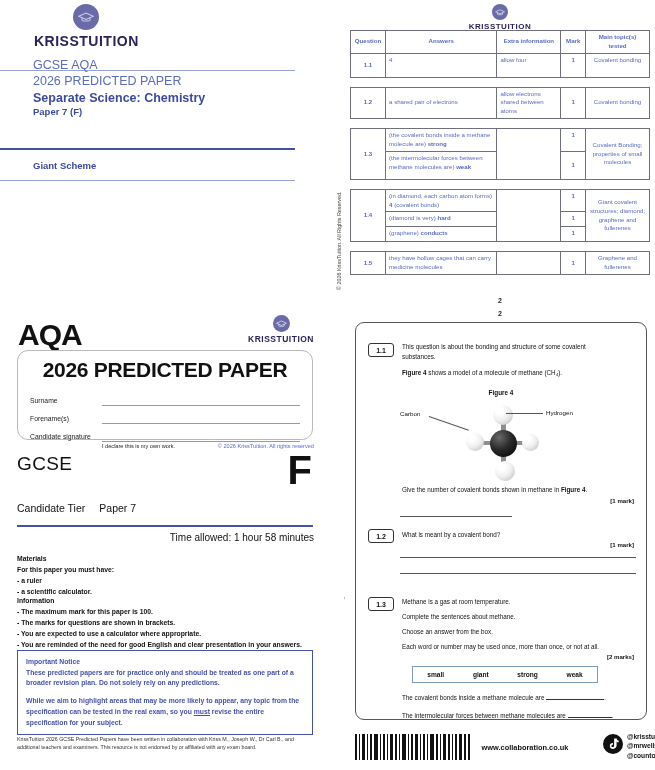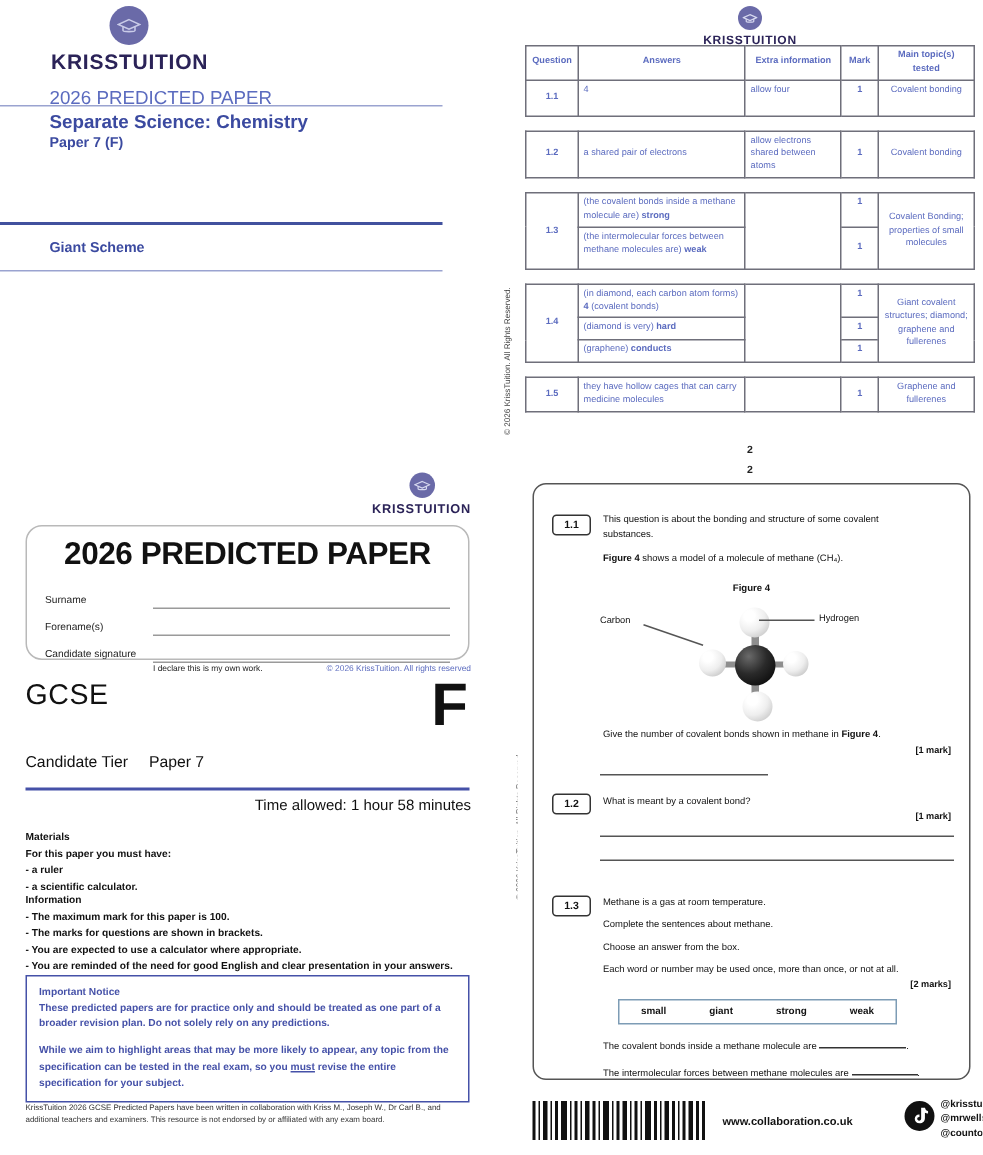--- a/index.html
+++ b/index.html
@@ -150,20 +150,21 @@
           <path d="M10 1 L19 5 L10 9 L1 5 Z" fill="none" stroke="#c9cbe8" stroke-width="1.3"></path>
           <path d="M5 6.6 L5 10 C5 11.3 15 11.3 15 10 L15 6.6" fill="none" stroke="#c9cbe8" stroke-width="1.3"></path>
         </svg>
       </div>
       <div class="brand-word">KRISSTUITION</div>
     </div>
 
     <div class="ms-rule" style="left:0;top:70px;width:295px;"></div>
 
     <div id="ms-title">
+      <div class="l1">GCSE AQA</div>
       <div class="l2">2026 PREDICTED PAPER</div>
       <div class="l3">Separate Science: Chemistry</div>
       <div class="l4">Paper 7 (F)</div>
     </div>
 
     <div class="ms-rule thick" style="left:0;top:148px;width:295px;"></div>
     <div id="ms-sub">Giant Scheme</div>
     <div class="ms-rule" style="left:0;top:180px;width:295px;"></div>
   </div>
 
@@ -304,20 +305,21 @@
         </tr>
       </tbody>
         </table>
     </div>
 
     <div id="pgnum2">2</div>
   </div>
 
   <div class="panel" id="aqa">
 
+    <div id="aqa-word">AQA</div>
 
     <div id="aqa-logo" class="brand">
       <div class="brand-circle">
         <svg width="11" height="8" viewBox="0 0 20 13" aria-hidden="true">
           <path d="M10 1 L19 5 L10 9 L1 5 Z" fill="none" stroke="#d6d8ef" stroke-width="1.5"></path>
           <path d="M5 6.6 L5 10 C5 11.3 15 11.3 15 10 L15 6.6" fill="none" stroke="#d6d8ef" stroke-width="1.5"></path>
         </svg>
       </div>
       <div class="brand-word">KRISSTUITION</div>
     </div>

